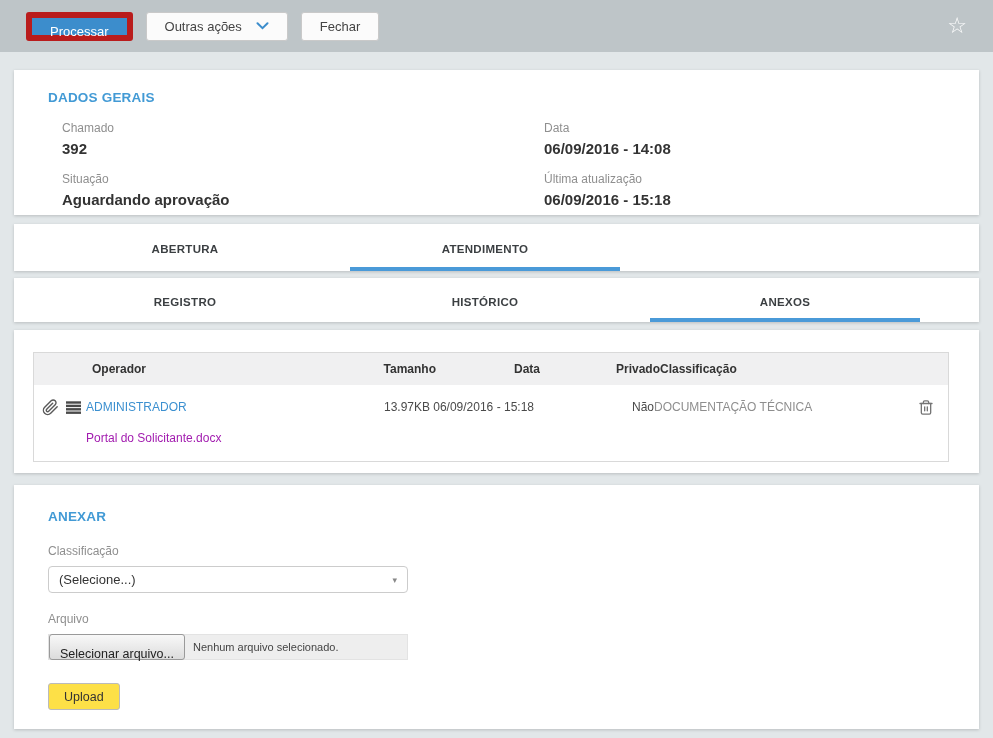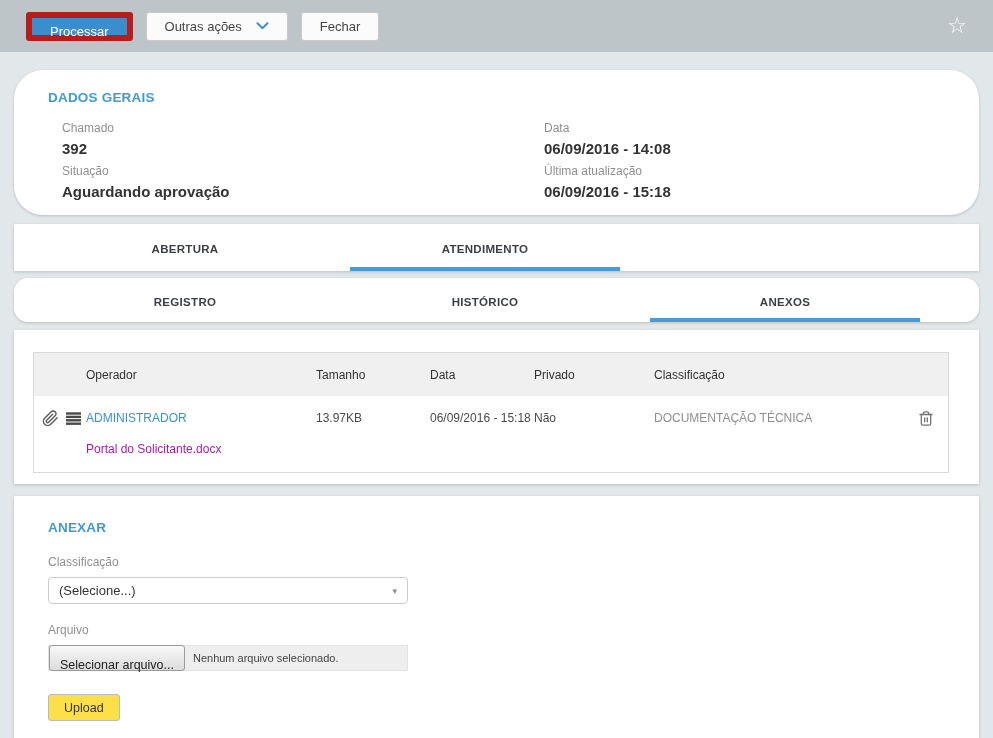--- a/index.html
+++ b/index.html
@@ -23,39 +23,39 @@
   .btn-dropdown { display:flex; align-items:center; gap:14px; }
   .star { margin-left:auto; color:#fff; font-size:22px; line-height:1; cursor:pointer; }
   
   .page { padding:18px 14px 0; }
   .panel { background:#fff; box-shadow:0 1px 3px rgba(0,0,0,.18); }
   .section-title {
     color:var(--section_title,#429ad5); font-size:13.5px; font-weight:bold;
     margin:0 0 16px; letter-spacing:.2px;
   }
   
-  .dados { padding:20px 34px 18px; height:145px; margin-bottom:9px;border-radius:29px; }
-  .fields-grid { display:grid; grid-template-columns:482px 1fr; row-gap:7px; padding-left:14px; }
+  .dados { padding:20px 34px 18px; height:145px; margin-bottom:9px; }
+  .fields-grid { display:grid; grid-template-columns:482px 1fr; row-gap:15px; padding-left:14px; }
   .field .flabel { font-size:12px; color:var(--label_gray,#8f8f8f); margin-bottom:5px; }
   .field .fvalue { font-size:15px; color:var(--text_dark,#333); font-weight:bold; }
   
   .tabbar { height:47px; display:flex; padding-left:36px; gap:30px; margin-bottom:7px; }
-  .tabbar.sub { height:44px; margin-bottom:8px;border-radius:14px; }
+  .tabbar.sub { height:44px; margin-bottom:8px; }
   .tab {
     width:270px; display:flex; align-items:center; justify-content:center;
     font-size:11.5px; font-weight:bold; color:#3b3f42; letter-spacing:.3px;
     border-bottom:4px solid transparent; padding-top:7px; cursor:pointer;
   }
   .tab.active { border-bottom-color:var(--tab_underline,#4a9ad8); }
   
   .table-panel { padding:22px 30px 11px 19px; margin-bottom:12px; }
   .table { border:1px solid #d9d9d9; font-size:12px; }
   .trow { display:grid; grid-template-columns:52px 230px 114px 104px 120px 1fr 45px; align-items:center; }
-  .thead { background:var(--table_header_bg,#f0f0f1); height:43px; font-weight:normal; color:#333; }
-  .c-center { text-align:left; }
+  .thead { background:var(--table_header_bg,#f0f0f1); height:32px; font-weight:bold; color:#333;padding-left:6px; }
+  .c-center { text-align:right; }
   .trow.body { height:38px; padding-top:6px; }
   .cell-icons { display:flex; align-items:center; gap:7px; padding-left:8px; }
   .icon-btn { background:none; border:none; padding:0; cursor:pointer; display:flex; align-items:center; }
   .op-link { color:var(--link_blue,#3c90d0); font-size:12px; cursor:pointer; text-decoration:none; }
   .cell-muted { color:#4a4a4a; }
   .cell-class { color:var(--muted,#8e8e8e); }
   .file-line { padding:8px 0 16px 52px; color:#a21caf; font-size:12px; }
   .del-cell { display:flex; justify-content:center; }
   
   .anexar { padding:24px 34px 19px; }

